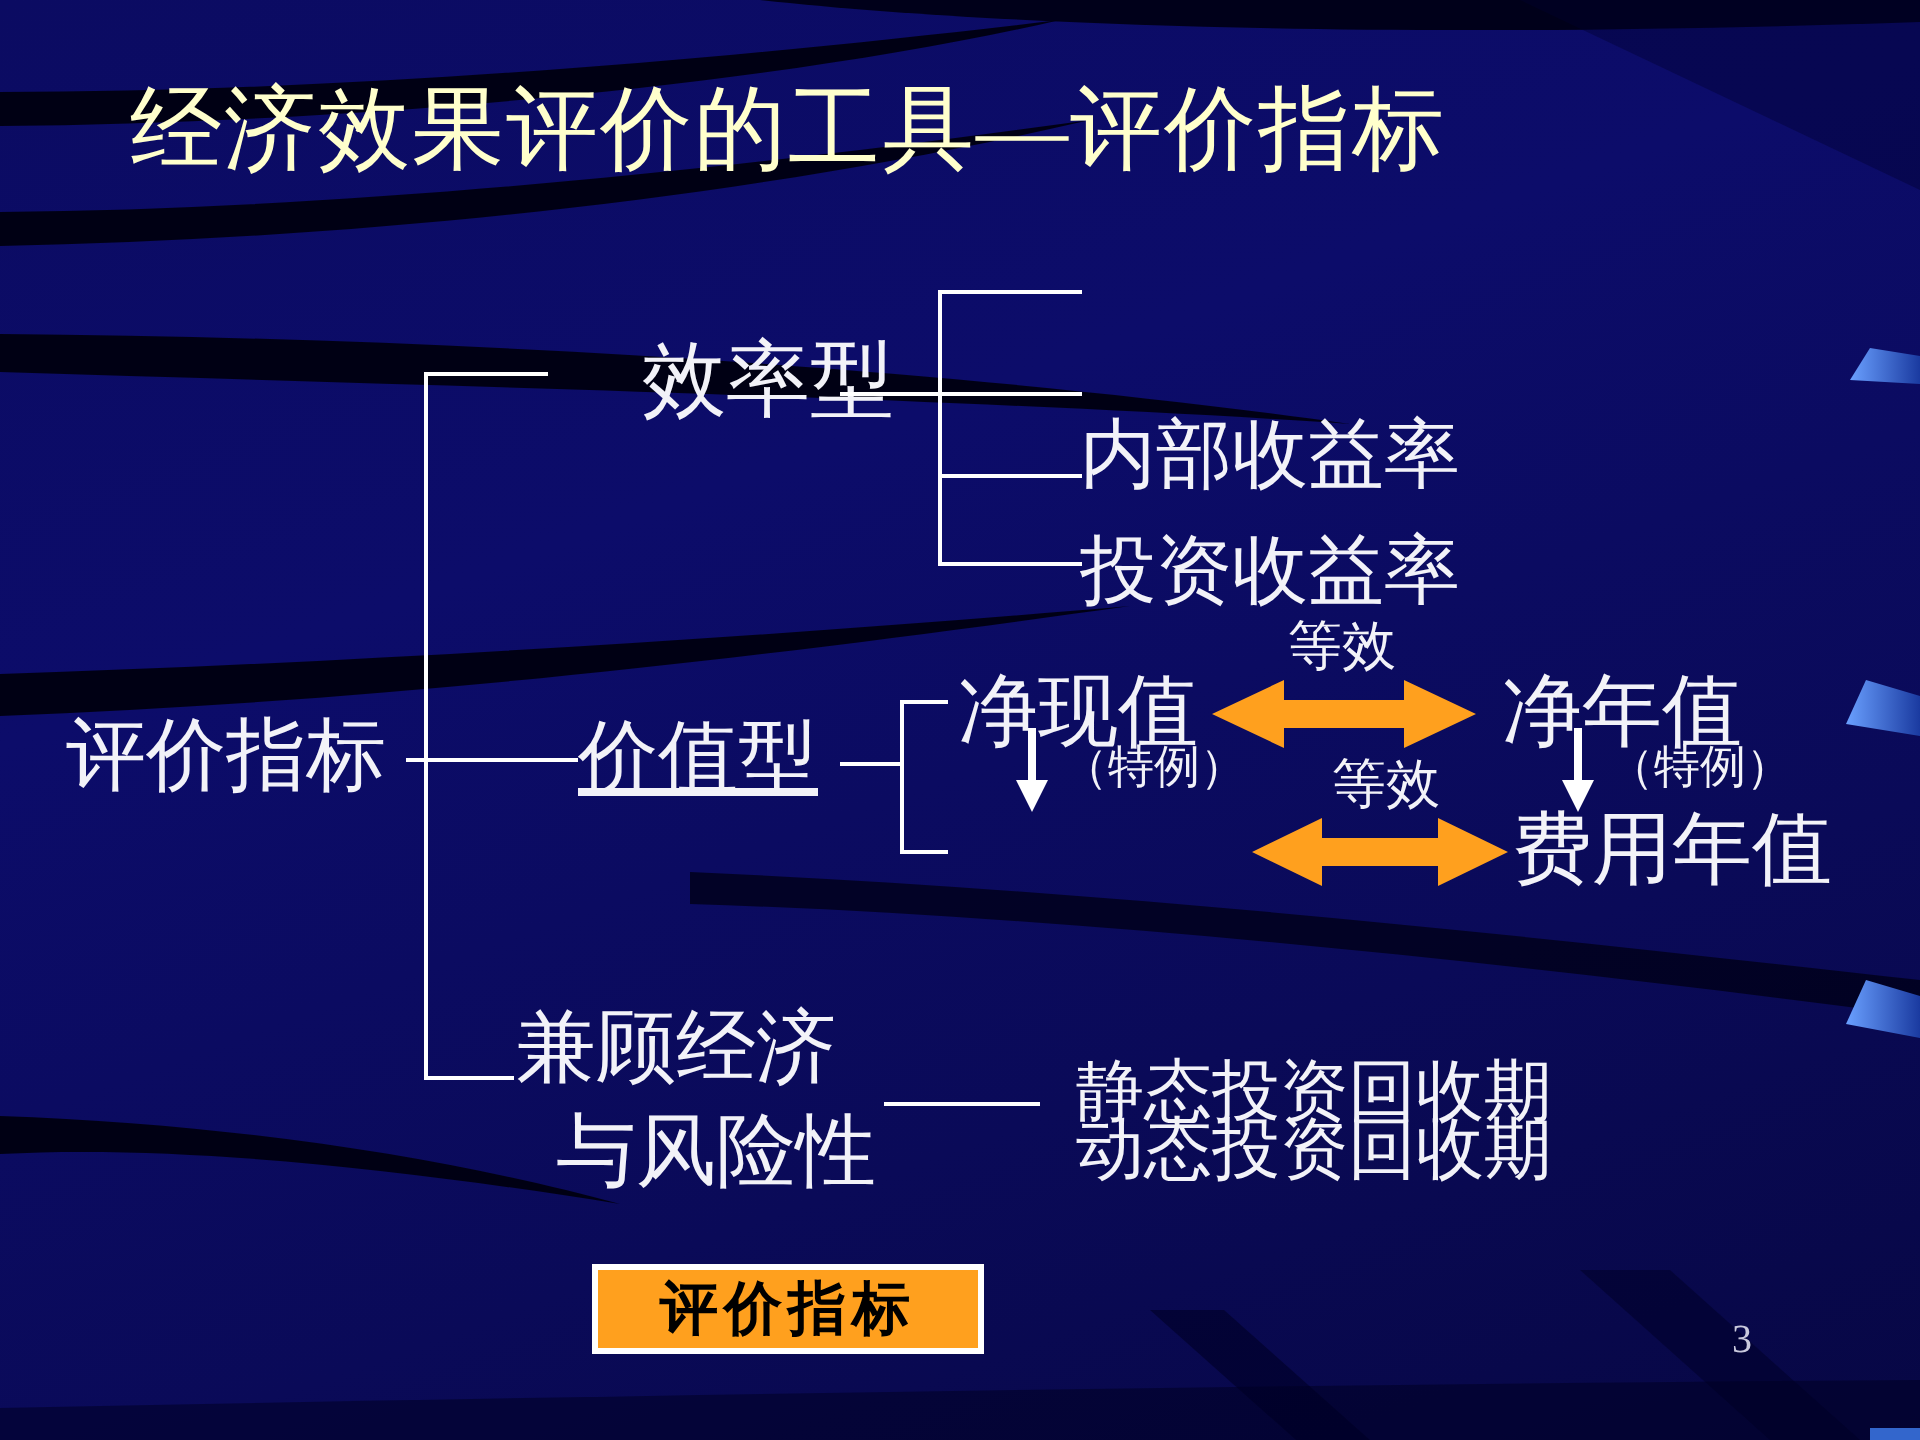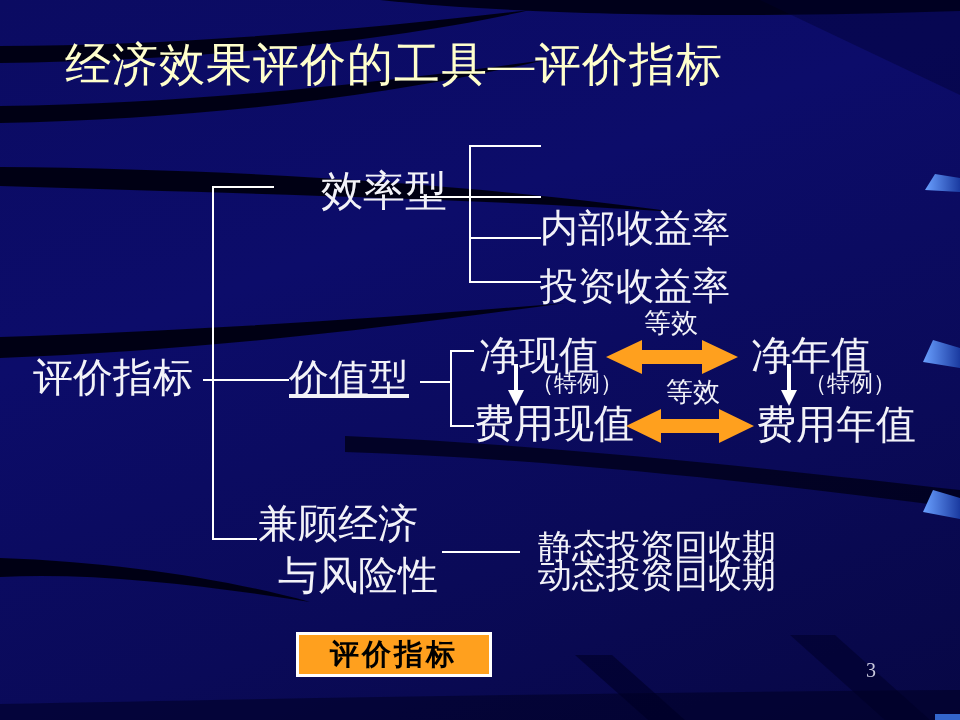--- a/index.html
+++ b/index.html
@@ -88,21 +88,20 @@
   <div class="txt eff-item" style="top:266px;">投资收益率</div>
 
   <div class="txt branch" style="left:289px;top:357px;text-decoration:underline;">价值型</div>
   <div class="ln" style="left:420px;top:381px;width:30px;height:2px;"></div>
   <div class="ln" style="left:450px;top:350px;width:2px;height:77px;"></div>
   <div class="ln" style="left:450px;top:350px;width:24px;height:2px;"></div>
   <div class="ln" style="left:450px;top:425px;width:24px;height:2px;"></div>
 
   <div class="txt val-node" style="left:479px;top:334px;">净现值</div>
   <div class="txt val-node" style="left:751px;top:334px;">净年值</div>
-  <div class="txt val-node" style="left:474px;top:402px;">费用现值</div>
   <div class="txt val-node" style="left:756px;top:403px;">费用年值</div>
 
   <div class="txt equiv" style="left:644px;top:309px;">等效</div>
   <div class="txt equiv" style="left:666px;top:378px;">等效</div>
 
   <svg class="arrow-svg" style="left:606px;top:338px;" width="132" height="38" viewBox="0 0 132 38">
     <polygon points="0,19 36,2 36,12 96,12 96,2 132,19 96,36 96,26 36,26 36,36" fill="#ffa01e"></polygon>
   </svg>
   <svg class="arrow-svg" style="left:626px;top:407px;" width="128" height="38" viewBox="0 0 128 38">
     <polygon points="0,19 35,2 35,12 93,12 93,2 128,19 93,36 93,26 35,26 35,36" fill="#ffa01e"></polygon>

